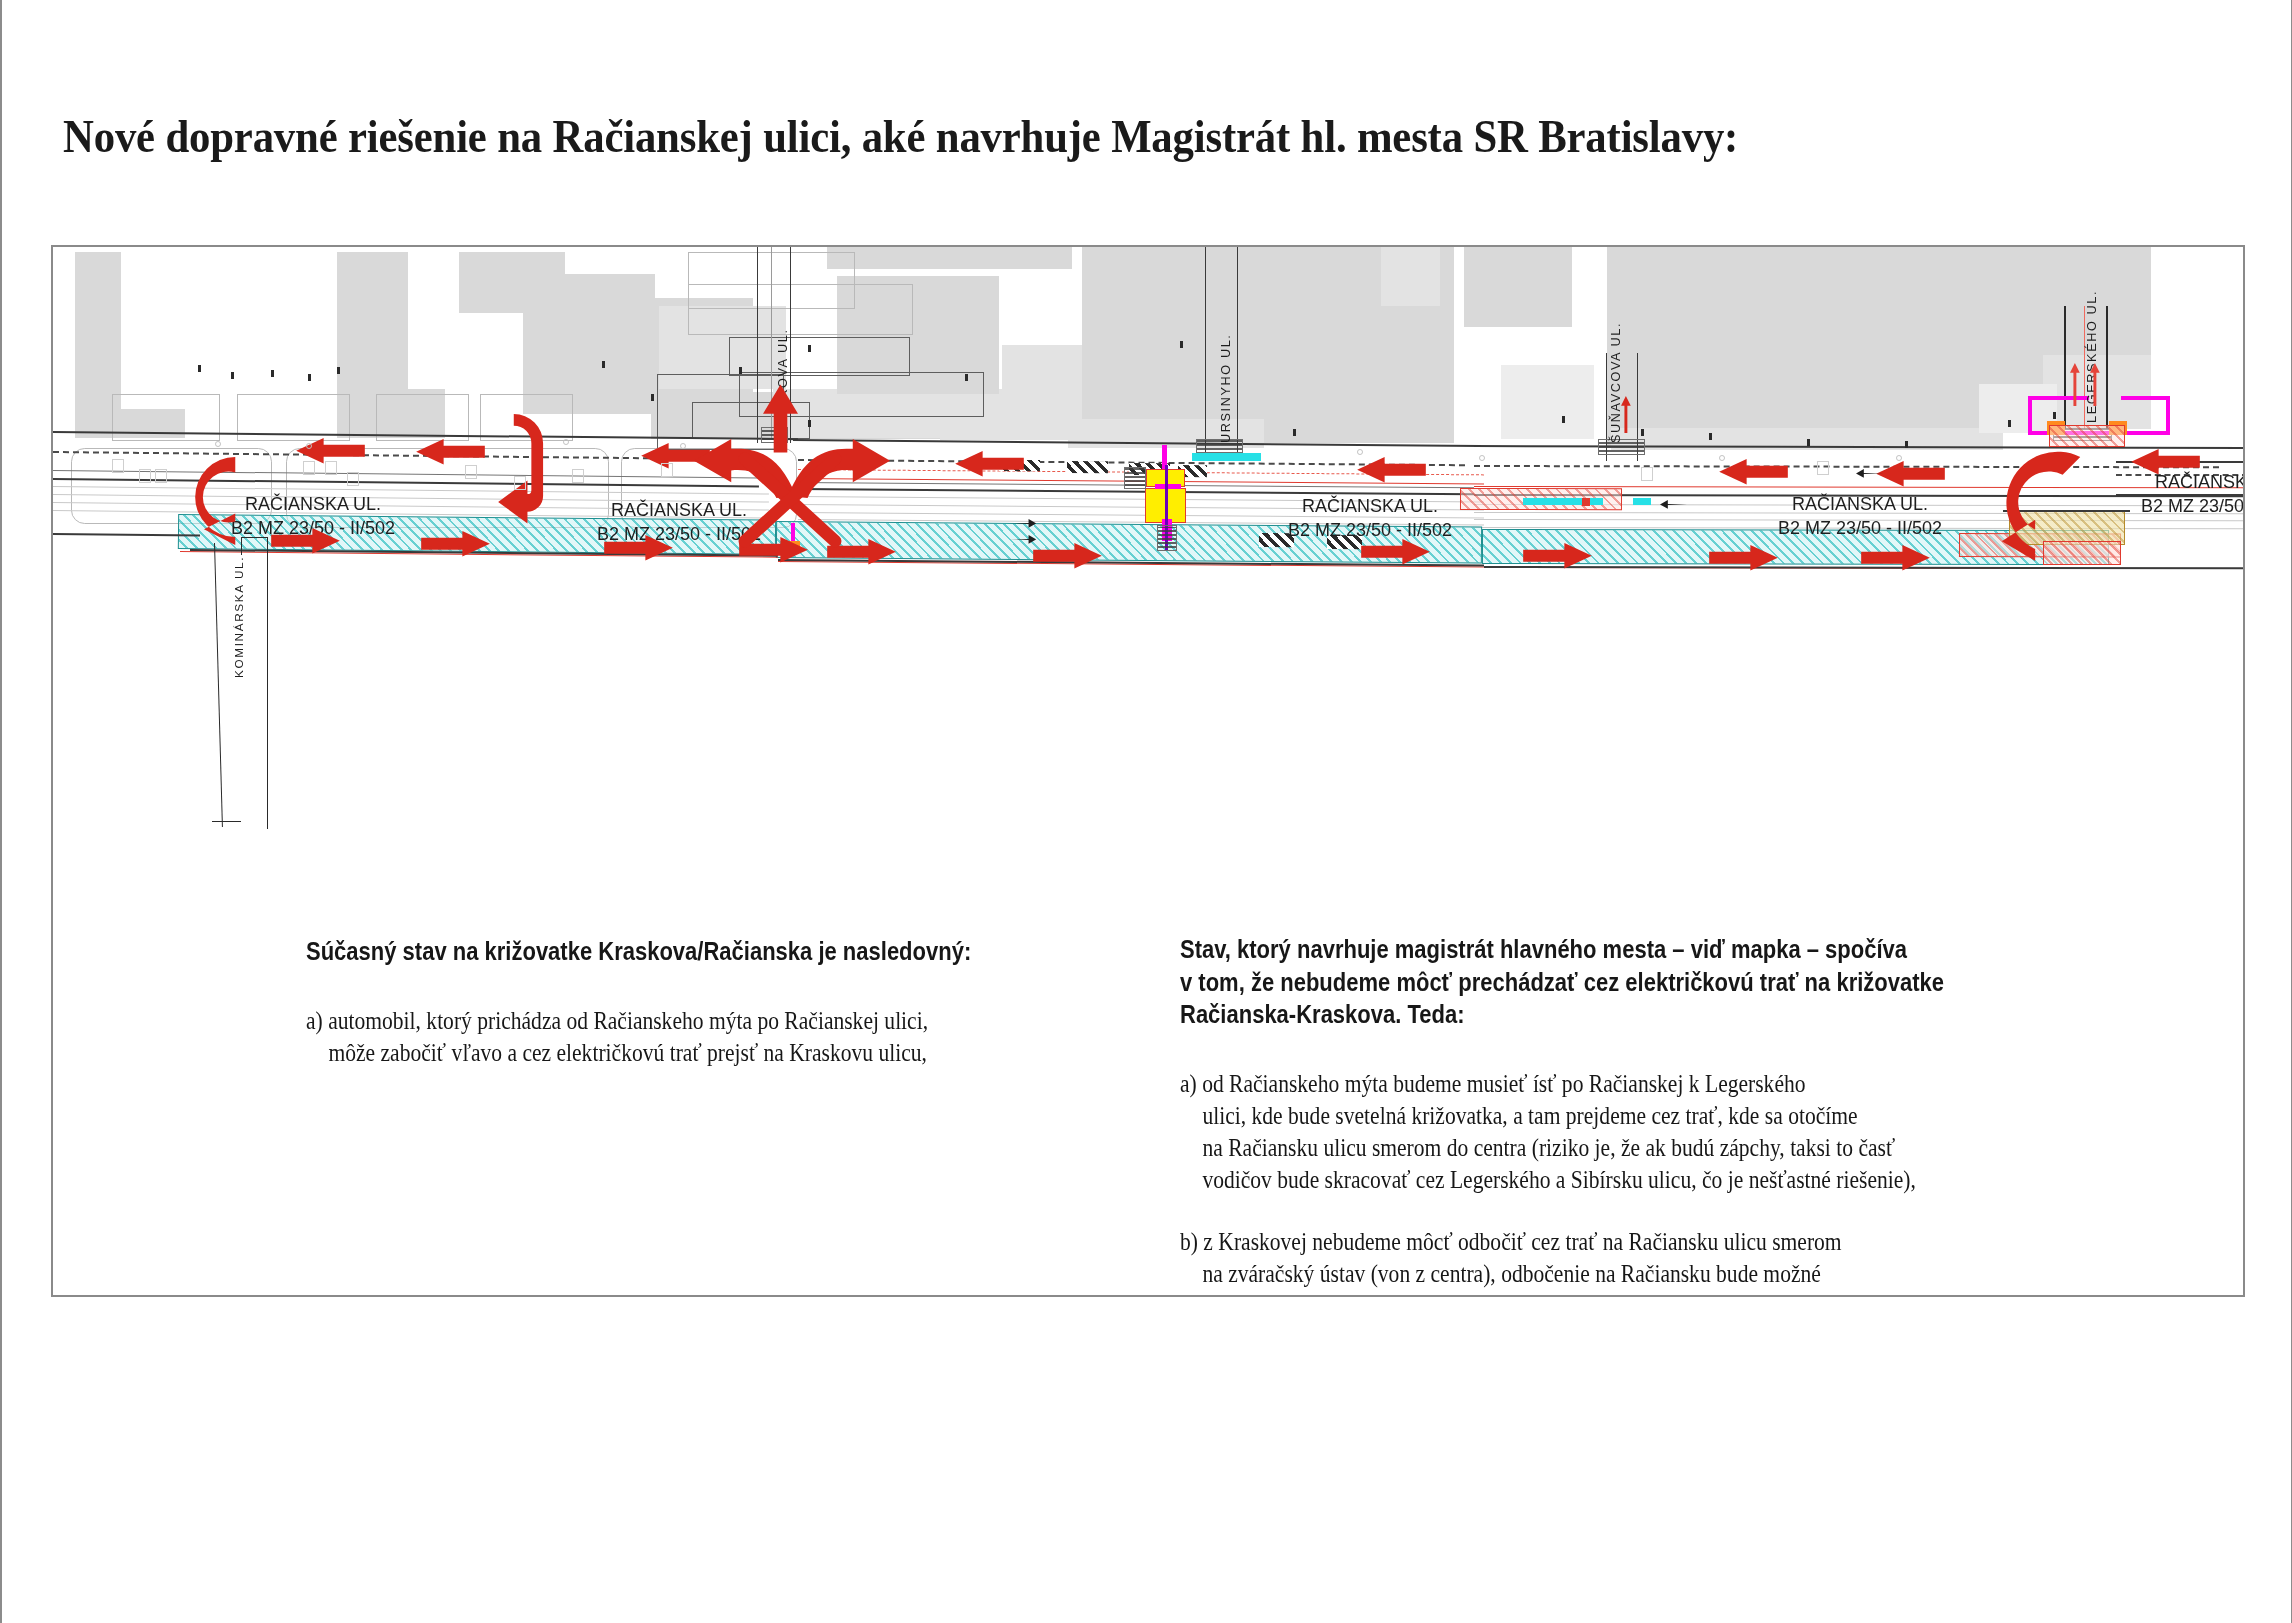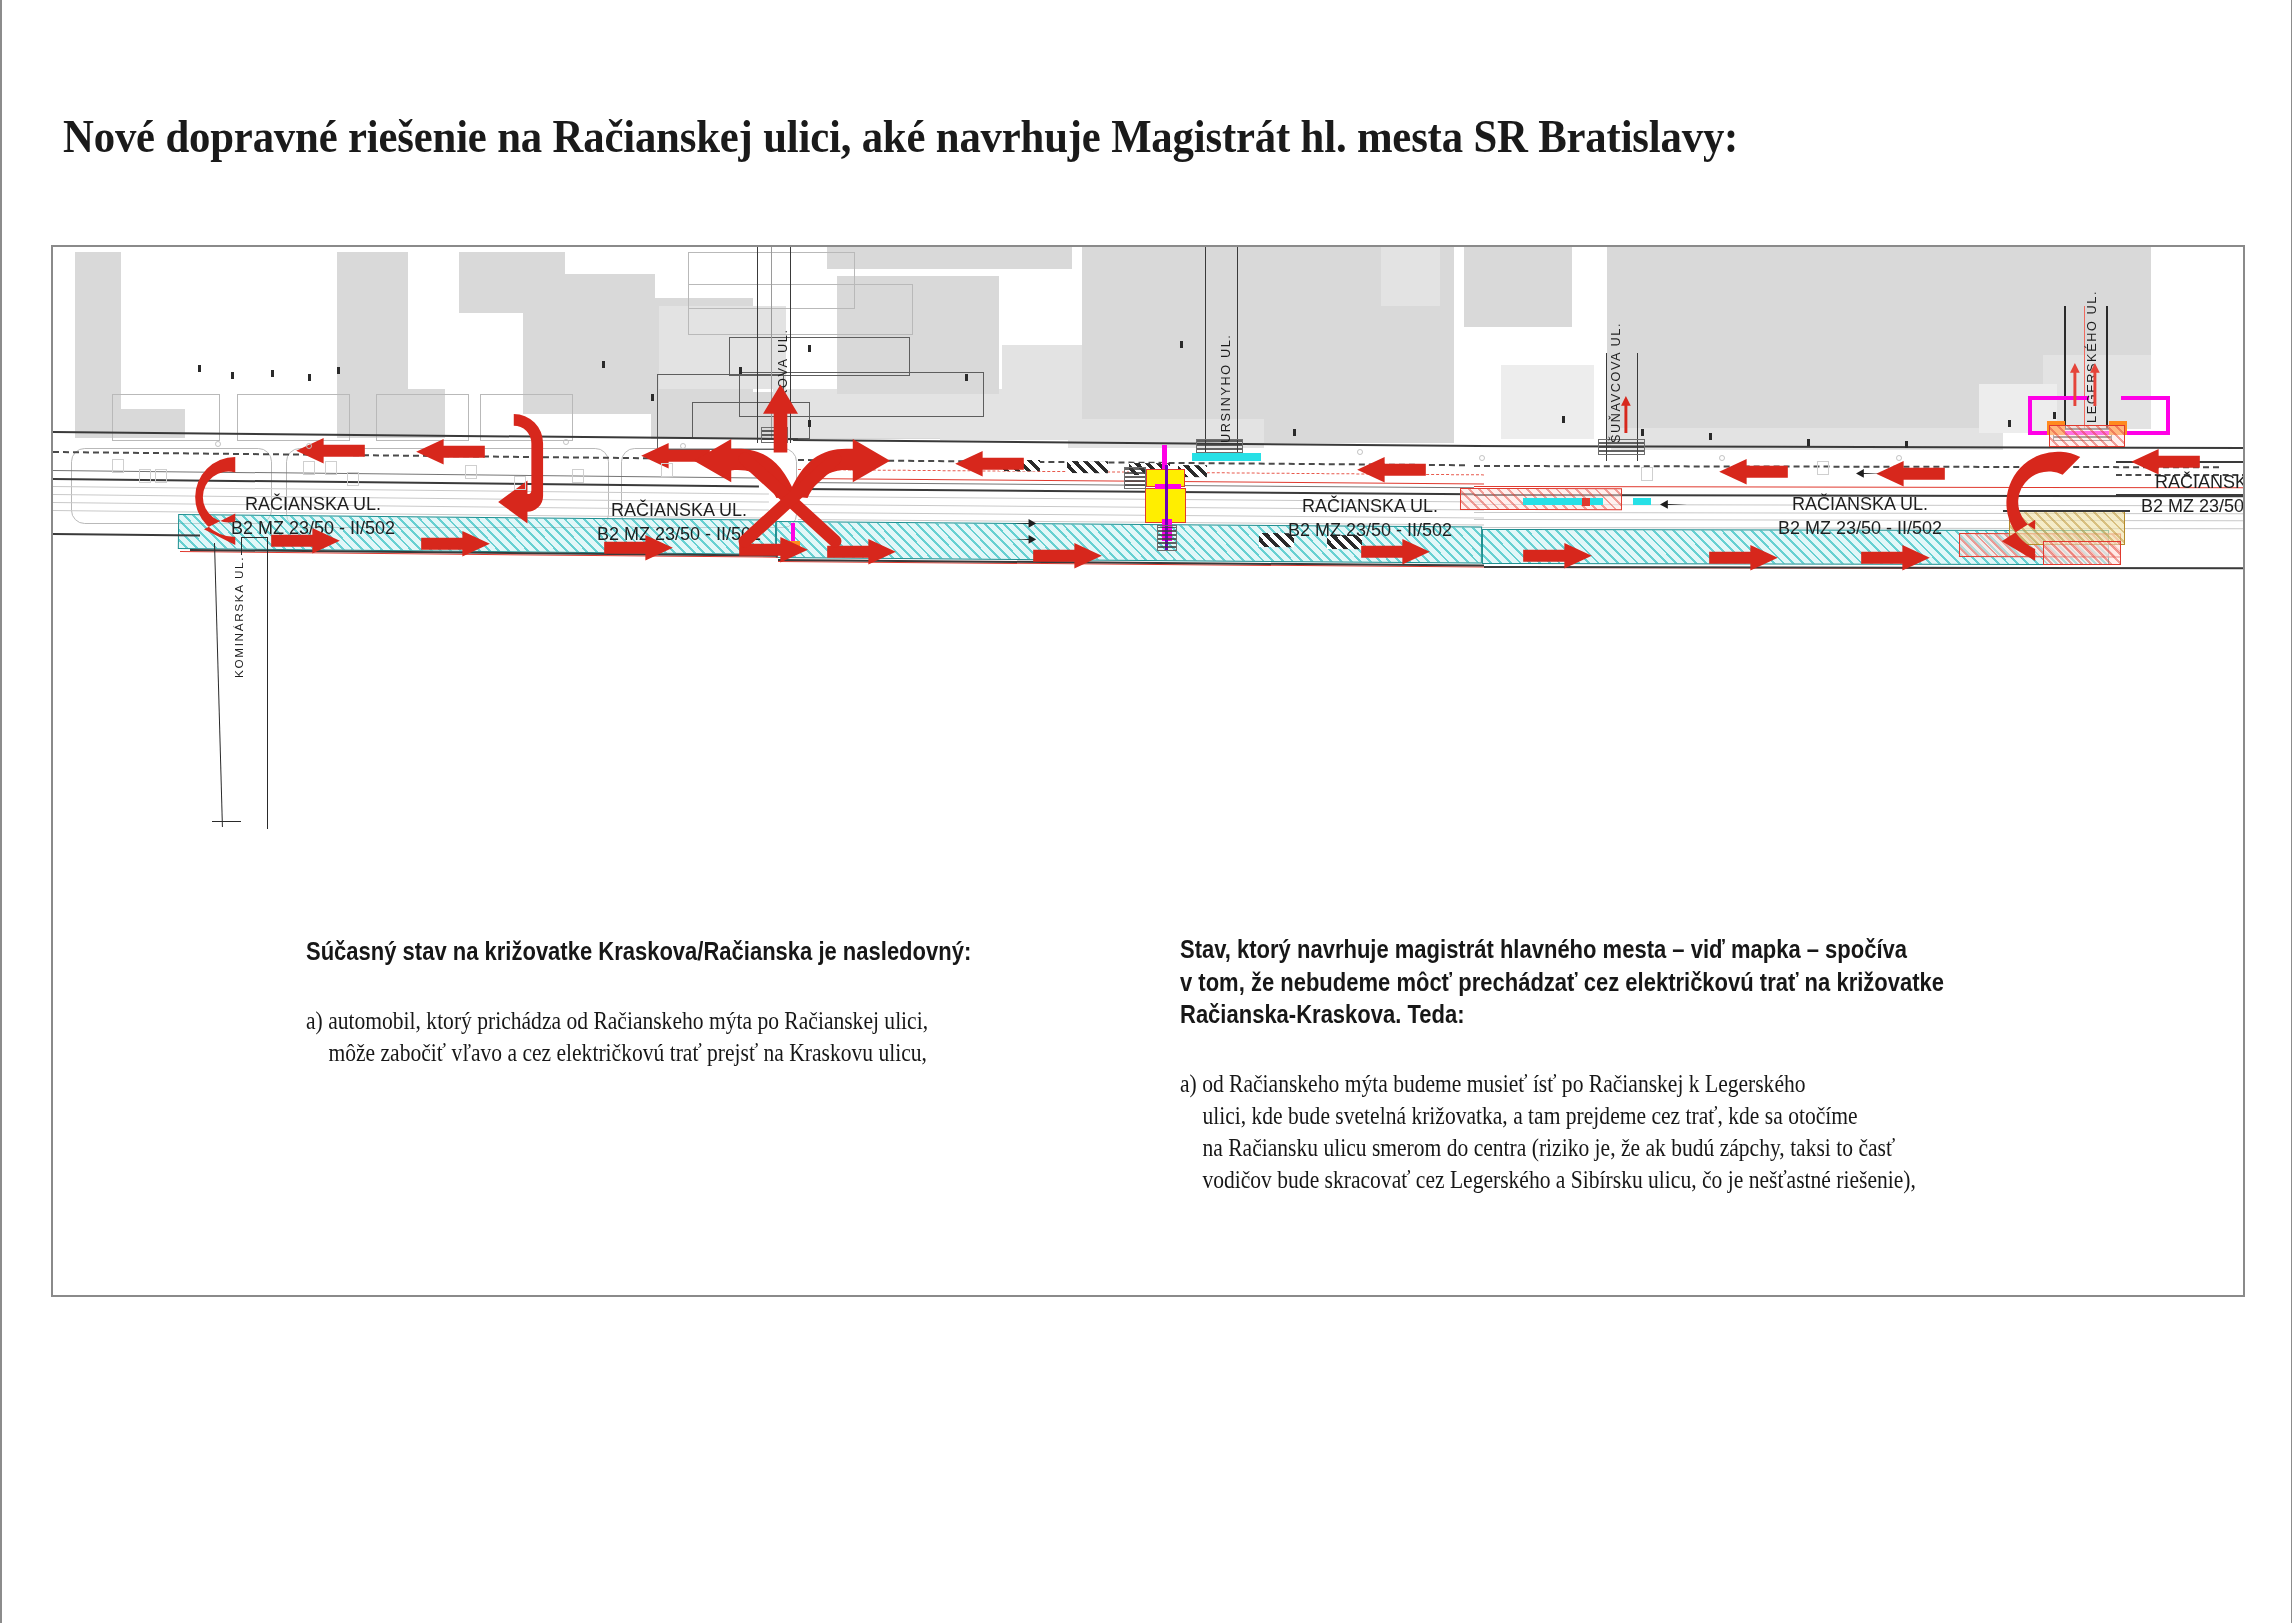--- a/index.html
+++ b/index.html
@@ -478,17 +478,22 @@
       <h3>v tom, že nebudeme môcť prechádzať cez električkovú trať na križovatke</h3>
       <h3>Račianska-Kraskova. Teda:</h3>
       <div class="spacer-lg"></div>
       <div class="blk">
         <p class="para">a) od Račianskeho mýta budeme musieť ísť po Račianskej k Legerského</p>
         <p class="para" style="padding-left:25.5px;">ulici, kde bude svetelná križovatka, a tam prejdeme cez trať, kde sa otočíme</p>
         <p class="para" style="padding-left:25.5px;">na Račiansku ulicu smerom do centra (riziko je, že ak budú zápchy, taksi to časť</p>
         <p class="para" style="padding-left:25.5px;">vodičov bude skracovať cez Legerského a Sibírsku ulicu, čo je nešťastné riešenie),</p>
       </div>
       <div class="spacer-md"></div>
+      <div class="blk">
+        <p class="para">b) z Kraskovej nebudeme môcť odbočiť cez trať na Račiansku ulicu smerom</p>
+        <p class="para" style="padding-left:25.5px;">na zváračský ústav (von z centra), odbočenie na Račiansku bude možné</p>
+        <p class="para" style="padding-left:25.5px;">na Kominárskej, kde bude svetelná križovatka a prerobí sa prejazd cez trať.</p>
+      </div>
     </div>
 
   </div>
 </div>
 
 
 </body></html>

